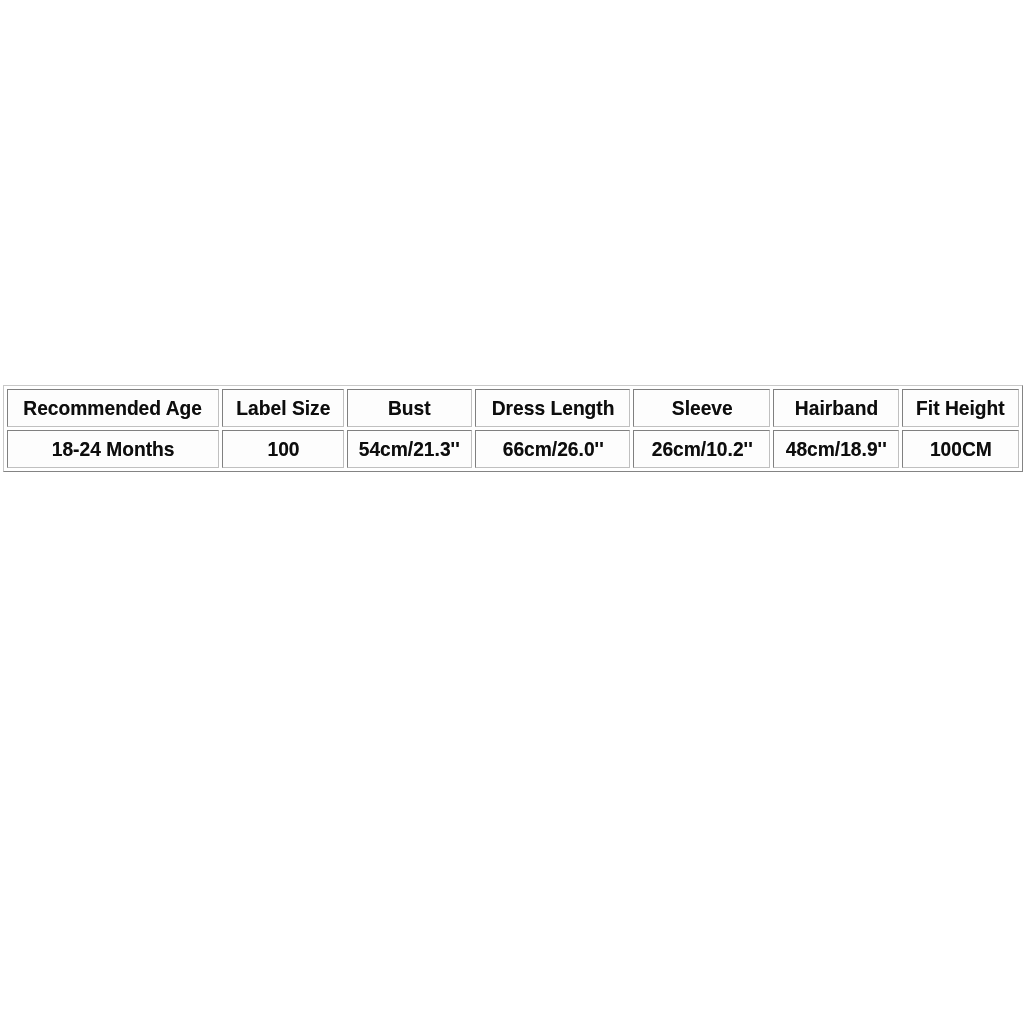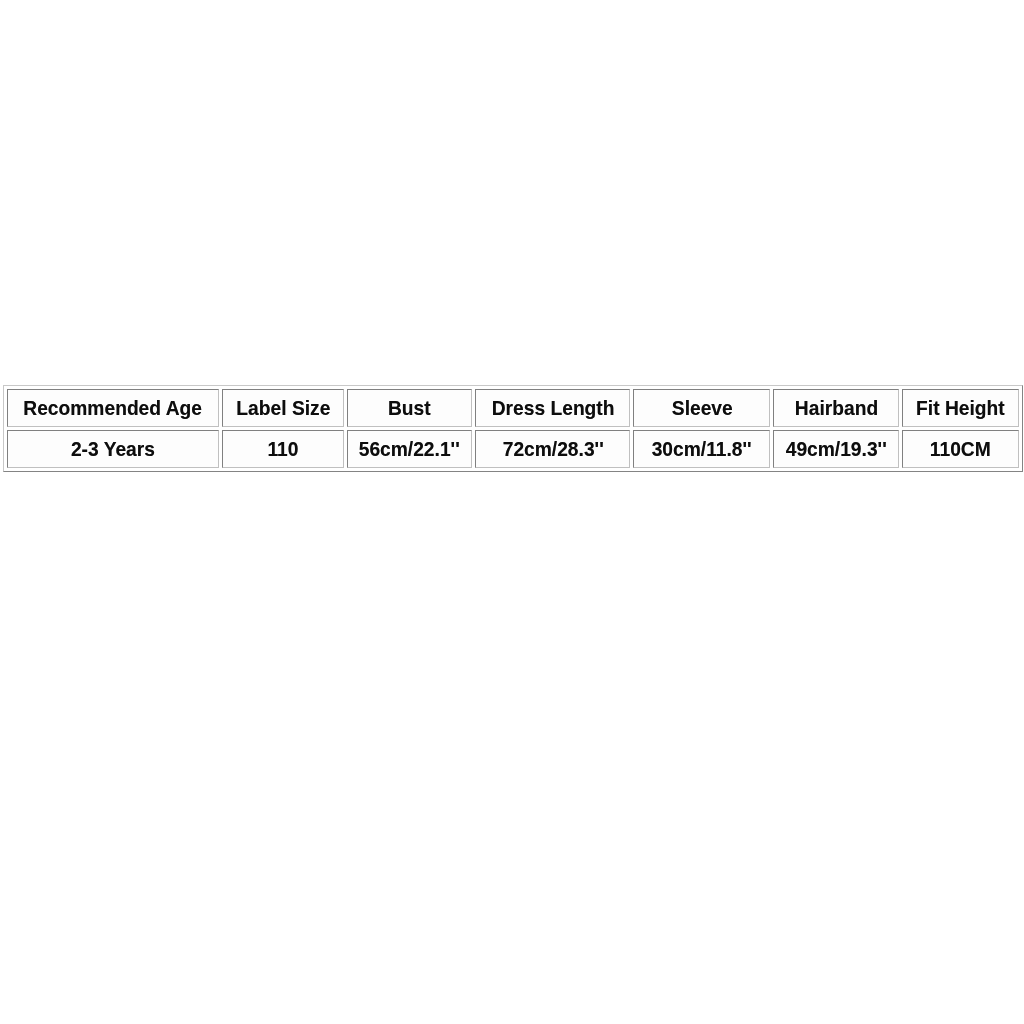--- a/index.html
+++ b/index.html
@@ -26,23 +26,23 @@
         <th class="c2"><span class="t">Label Size</span></th>
         <th class="c3"><span class="t">Bust</span></th>
         <th class="c4"><span class="t">Dress Length</span></th>
         <th class="c5"><span class="t">Sleeve</span></th>
         <th class="c6"><span class="t">Hairband</span></th>
         <th class="c7"><span class="t">Fit Height</span></th>
       </tr>
     </thead>
     <tbody>
       <tr>
-        <td class="c1"><span class="t">2-3 Years</span></td>
-        <td class="c2"><span class="t">110</span></td>
-        <td class="c3"><span class="t">56cm/22.1''</span></td>
-        <td class="c4"><span class="t">72cm/28.3''</span></td>
-        <td class="c5"><span class="t">30cm/11.8''</span></td>
-        <td class="c6"><span class="t">49cm/19.3''</span></td>
-        <td class="c7"><span class="t">110CM</span></td>
+        <td class="c1"><span class="t">18-24 Months</span></td>
+        <td class="c2"><span class="t">100</span></td>
+        <td class="c3"><span class="t">54cm/21.3''</span></td>
+        <td class="c4"><span class="t">66cm/26.0''</span></td>
+        <td class="c5"><span class="t">26cm/10.2''</span></td>
+        <td class="c6"><span class="t">48cm/18.9''</span></td>
+        <td class="c7"><span class="t">100CM</span></td>
       </tr>
     </tbody>
   </table>
 </div>
 
 </body></html>

